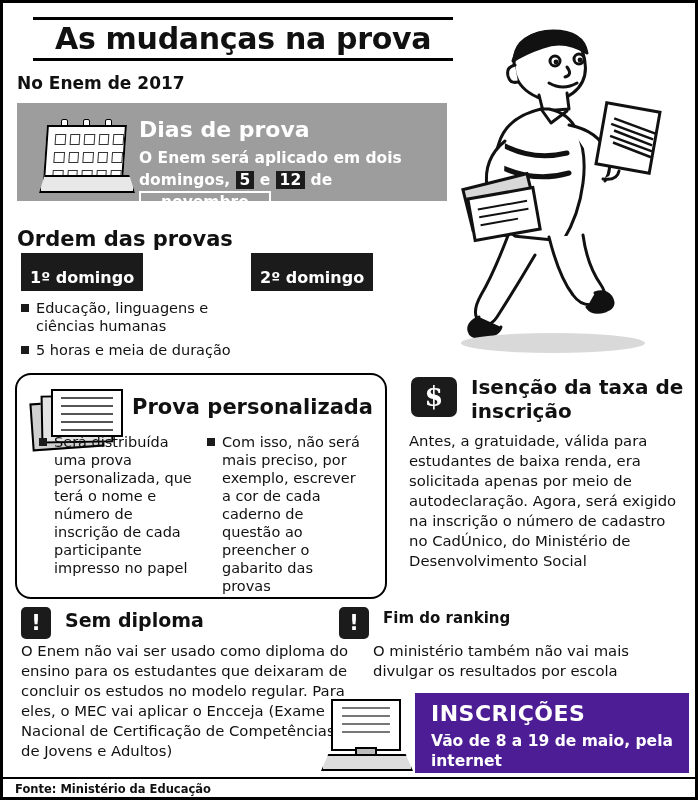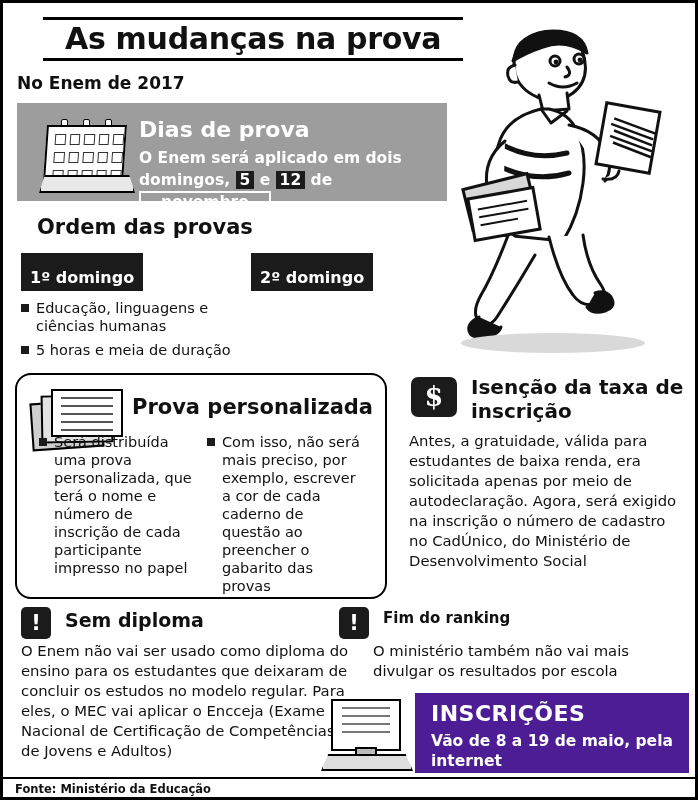--- a/index.html
+++ b/index.html
@@ -14,21 +14,21 @@
   .page{
     position:relative;
     width:698px;height:800px;
     box-sizing:border-box;
     border:3px solid #000;
     background:#fff;
   }
 
   
   .title-bar{
-    position:absolute;left:40px;top:14px;width:450px;height:44px;
+    position:absolute;left:30px;top:14px;width:450px;height:44px;
   }
   .title-bar .rule-top{position:absolute;left:0;top:0;width:420px;height:3px;background:#000;}
   .title-bar .rule-bot{position:absolute;left:0;top:41px;width:420px;height:3px;background:#000;}
   .title{
     position:absolute;left:22px;top:2px;
     font-size:30px;font-weight:bold;letter-spacing:-0.3px;
     line-height:40px;white-space:nowrap;
   }
   .subtitle{
     position:absolute;left:14px;top:70px;
@@ -61,21 +61,21 @@
   .cal .sheet .row{display:flex;gap:4px;margin:7px 0 0 7px;}
   .cal .sheet .row i{display:block;width:12px;height:9px;border:1.5px solid #333;background:#fff;}
   .cal .stand{
     position:absolute;left:0;top:58px;width:92px;height:14px;
     background:#e8e8e8;border:2px solid #000;
     clip-path:polygon(6% 0,94% 0,100% 100%,0 100%);
   }
   .cal .ring{position:absolute;top:2px;width:5px;height:12px;background:#fff;border:1.5px solid #000;border-radius:2px;}
 
   
-  .sec-ordem{position:absolute;left:14px;top:212px;margin-left:20px;}
+  .sec-ordem{position:absolute;left:14px;top:224px;}
   .sec-h{font-size:21px;font-weight:bold;}
   .tagblk{position:absolute;}
   .tag{
     display:inline-block;background:#1b1b1b;color:#fff;
     font-size:16px;font-weight:bold;padding:15px 9px 4px 9px;
   }
   .bullets{margin-top:8px;}
   .bul{
     display:flex;gap:7px;margin-bottom:6px;
     font-size:14.5px;line-height:18px;max-width:215px;

